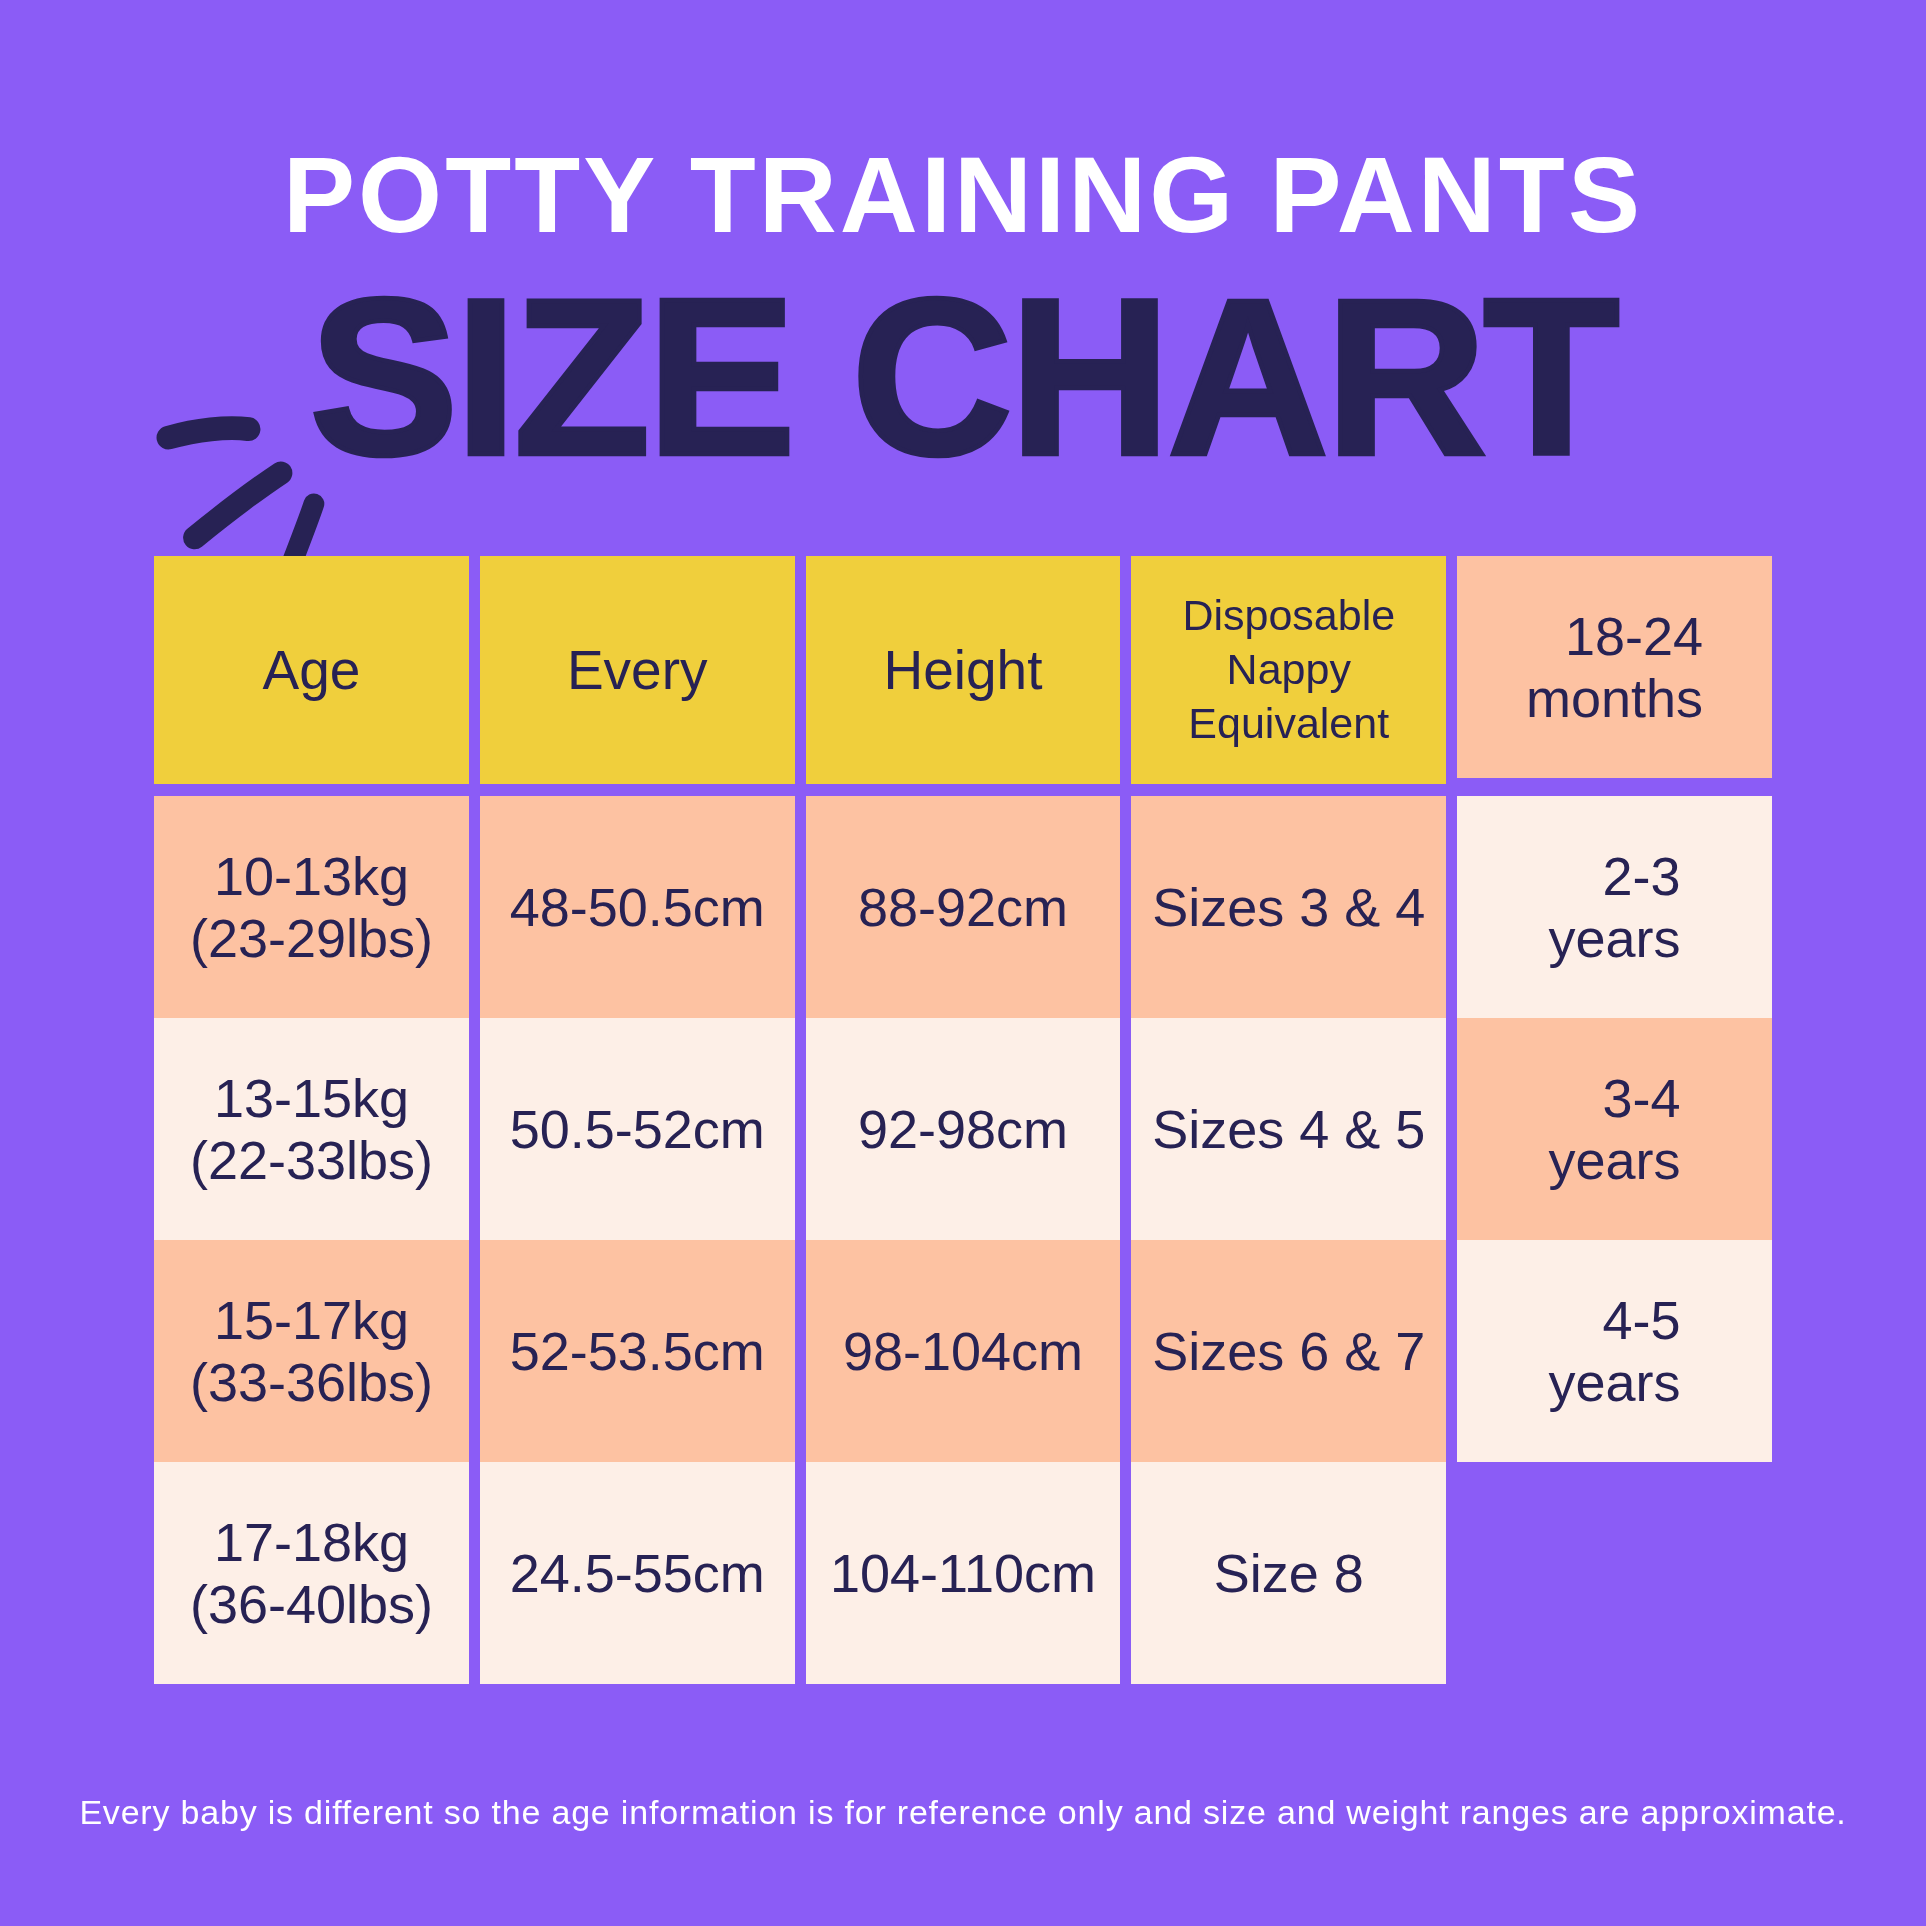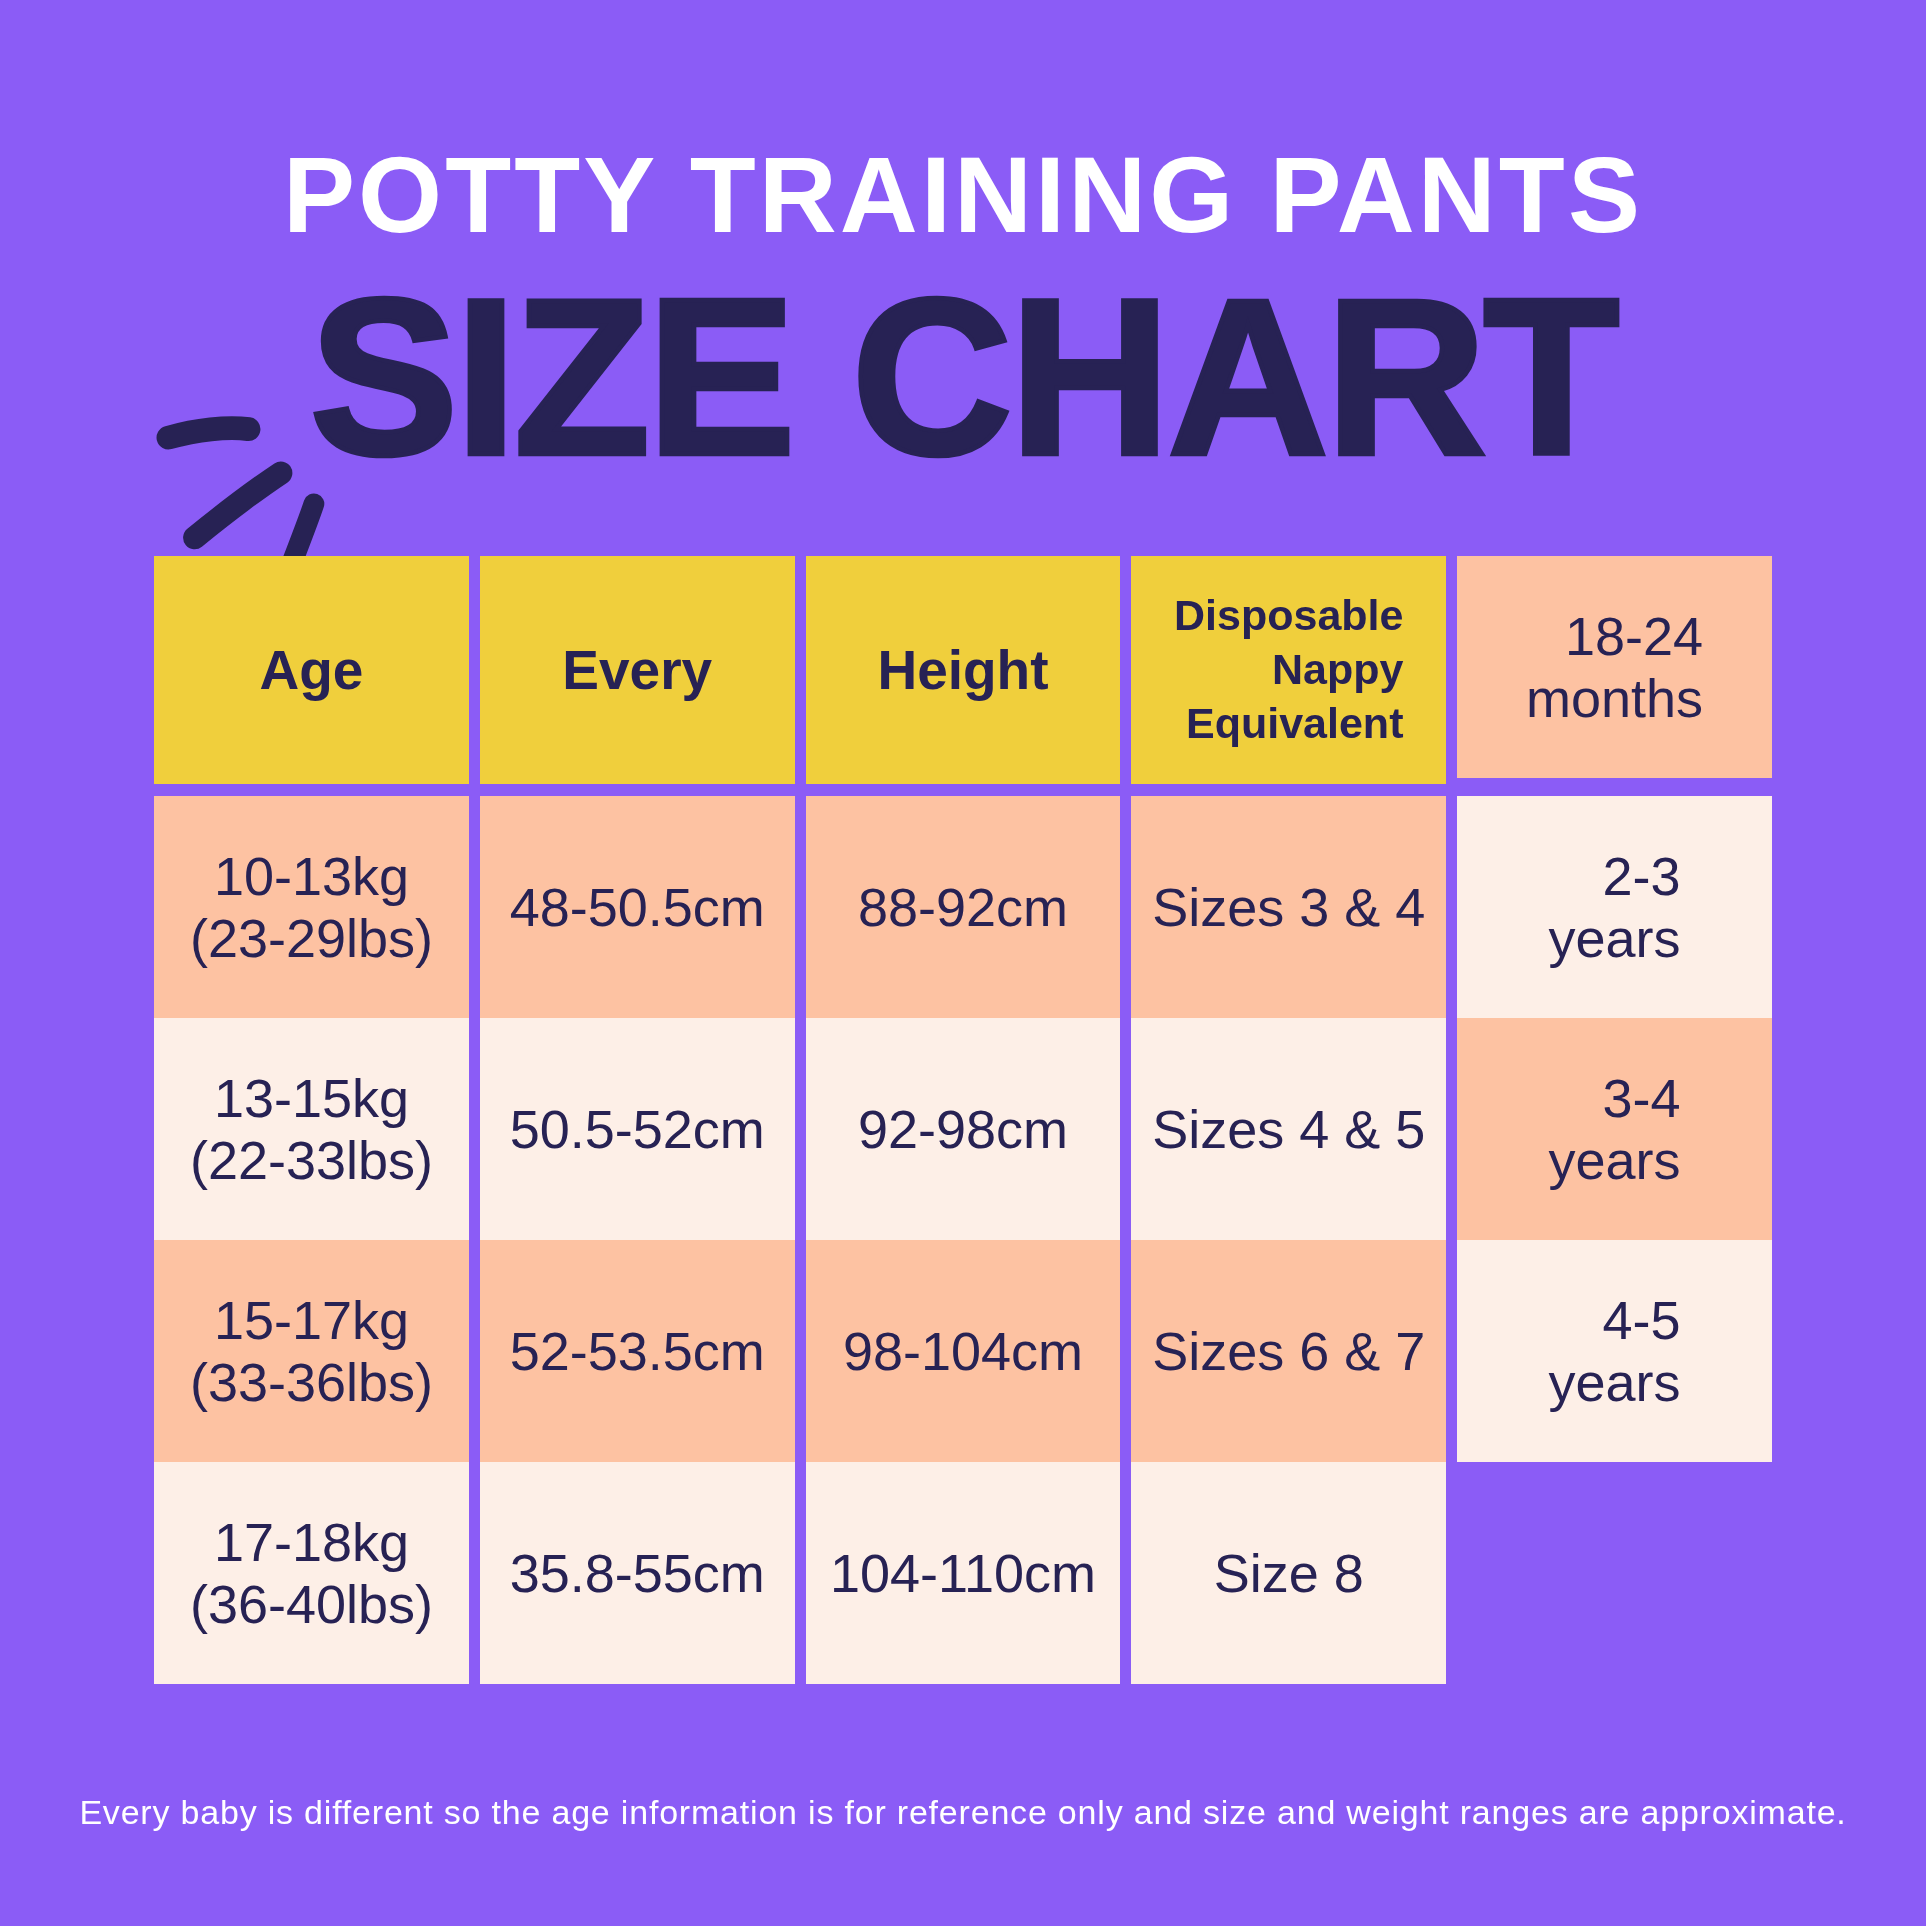--- a/index.html
+++ b/index.html
@@ -43,23 +43,23 @@
     display:grid;
     grid-template-columns:repeat(5,1fr);
     column-gap:10.8px;
     row-gap:0;
   }
   .th{
     height:228px;
     margin-bottom:11.6px;
     background:#F0CF3C;
     color:#272254;
-    font-weight:700;font-size:55px;line-height:1.2;
+    font-weight:400;font-size:55px;line-height:1.2;
     display:flex;align-items:center;justify-content:center;
-    text-align:right;
+    text-align:center;
     white-space:pre-line;
     padding:0 13px;box-sizing:border-box;
   }
   .th.small{font-size:43px;line-height:1.25;}
   .cell{
     height:222px;
     color:#272254;
     font-size:54px;line-height:1.15;
     display:flex;align-items:center;justify-content:center;
     text-align:center;
@@ -123,21 +123,21 @@
     <div class="cell row-salmon">15-17kg
 (33-36lbs)</div>
     <div class="cell row-salmon">52-53.5cm</div>
     <div class="cell row-salmon">98-104cm</div>
     <div class="cell row-salmon">Sizes 6 &amp; 7</div>
 
     <div class="cell bold row-cream">4-5
 years</div>
     <div class="cell row-cream">17-18kg
 (36-40lbs)</div>
-    <div class="cell row-cream">35.8-55cm</div>
+    <div class="cell row-cream">24.5-55cm</div>
     <div class="cell row-cream">104-110cm</div>
     <div class="cell row-cream">Size 8</div>
 
   </div>
 
   <div class="footnote">Every baby is different so the age information is for reference only and size and weight ranges are approximate.</div>
 
 </div>
 
 

